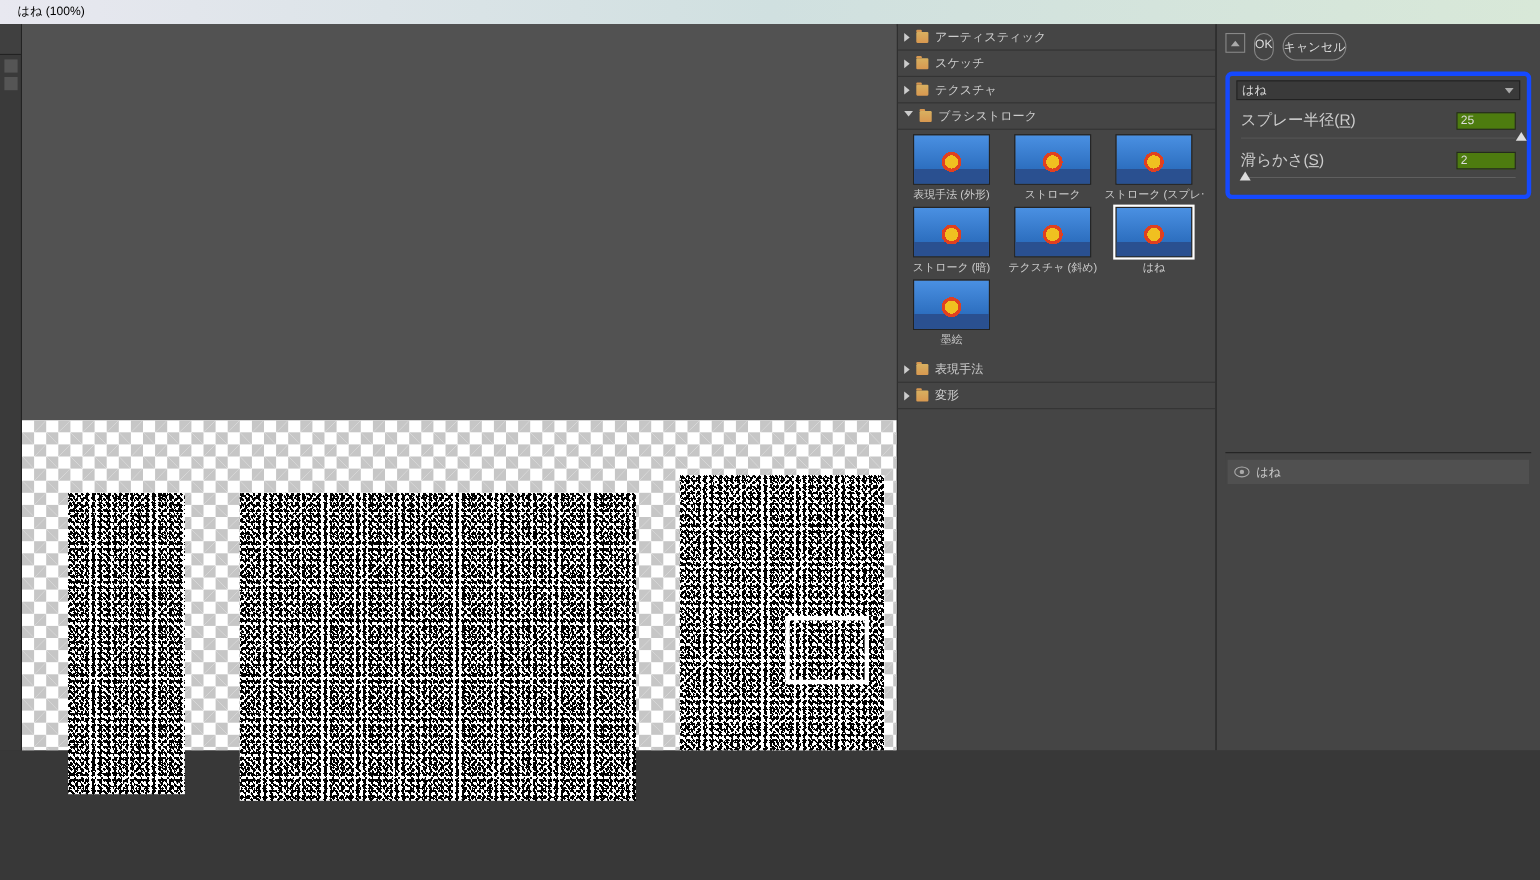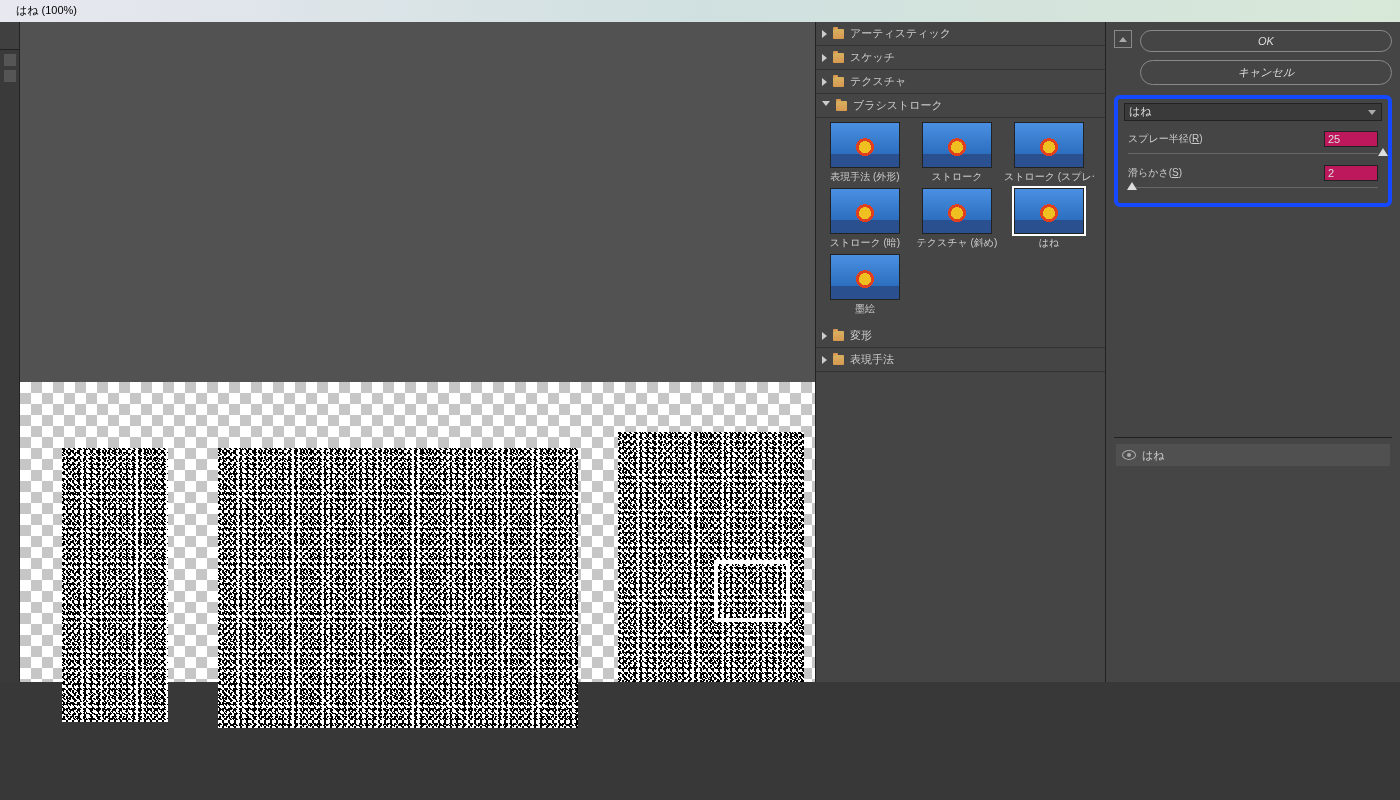--- a/index.html
+++ b/index.html
@@ -54,32 +54,32 @@
 .thumb .img::after{content:"";position:absolute;inset:0;background:
   radial-gradient(circle at 50% 55%, #f0c020 0 6px, #e04020 6px 9px, transparent 9px),
   linear-gradient(0deg, #2a5090 0 30%, transparent 30%);}
 .thumb.selected .img{ outline:2px solid #fff; }
 .thumb .lbl{ font-size:10px; white-space:nowrap; overflow:hidden; }
 
 .settings-col { width: 295px; background:#454545; border-left:1px solid #222; padding:8px; }
 .topbtns { display:flex; align-items:flex-start; gap:8px; }
 .expand-box { width:18px; height:18px; border:1px solid #888; display:flex; align-items:center;justify-content:center; cursor:pointer;}
 .expand-box span{display:block;width:0;height:0;border-left:4px solid transparent;border-right:4px solid transparent;border-bottom:5px solid #aaa;}
-.btncol{ flex:1; display:flex; flex-direction:column; gap:8px;font-style:italic;}
+.btncol{ flex:1; display:flex; flex-direction:row; gap:8px;}
 .pillbtn { border:1px solid #888; border-radius:14px; text-align:center; padding:4px 0; cursor:pointer; font-size:11px; color:#ddd; background:#454545;}
 
 .highlight-box { border:4px solid #1549ff; border-radius:6px; margin-top:10px; padding:0 0 10px 0;}
 .sel-row { padding:4px 6px; }
 .sel { width:100%; background:#3a3a3a; border:1px solid #222; color:#ddd; height:18px; font-size:11px; padding:0 4px; appearance:none; position:relative;}
 .sel-wrap{position:relative;}
 .sel-wrap::after{content:"";position:absolute;right:6px;top:7px;width:0;height:0;border-left:4px solid transparent;border-right:4px solid transparent;border-top:5px solid #aaa;pointer-events:none;}
 .param { display:flex; align-items:center; padding:6px 10px 0 10px; gap:6px;}
-.param label{ flex:1; font-size:10px; text-decoration: none;}
+.param label{ flex:1; font-size:14px; text-decoration: none;}
 .param .u{text-decoration:underline;}
-.param input[type=text]{ width:54px; background:#be185d; border:1px solid #222; color:#ddd; height:16px; font-size:11px; padding:0 3px;}
+.param input[type=text]{ width:54px; background:#4d7c0f; border:1px solid #222; color:#ddd; height:16px; font-size:11px; padding:0 3px;}
 .slider-row{ padding:2px 10px 0 10px; position:relative; height:12px;}
 .track{ height:1px; background:#222; position:absolute; left:10px; right:10px; top:6px; border-bottom:1px solid #666;}
 .handle{ position:absolute; top:1px; width:0;height:0;border-left:5px solid transparent;border-right:5px solid transparent;border-bottom:8px solid #ddd; cursor:pointer;}
 
 .layer-panel{ margin-top:230px; background:#454545; border-top:1px solid #222; padding-top:4px;}
 .layer-row{ display:flex; align-items:center; height:22px; background:#505050; margin:2px; gap:6px; padding:0 6px;}
 .eye{ width:14px; height:10px; border:1px solid #aaa; border-radius:50%; position:relative;}
 .eye::after{content:"";position:absolute;left:4px;top:2px;width:4px;height:4px;background:#aaa;border-radius:50%;}
 </style>
 </head>
@@ -156,26 +156,26 @@
           <div class="lbl">はね</div>
         </div>
       <div class="thumb">
           <div class="img"></div>
           <div class="lbl">墨絵</div>
         </div>
     </div>
     <div class="cat">
       <span class="arrow"></span>
       <span class="fold"></span>
+      <span>表現手法</span>
+    </div>
+    <div class="cat">
+      <span class="arrow"></span>
+      <span class="fold"></span>
       <span>変形</span>
-    </div>
-    <div class="cat">
-      <span class="arrow"></span>
-      <span class="fold"></span>
-      <span>表現手法</span>
     </div>
   </div>
 
   <div class="settings-col">
     <div class="topbtns">
       <div class="expand-box">
           <span></span>
         </div>
       <div class="btncol">
         <div class="pillbtn">OK</div>

